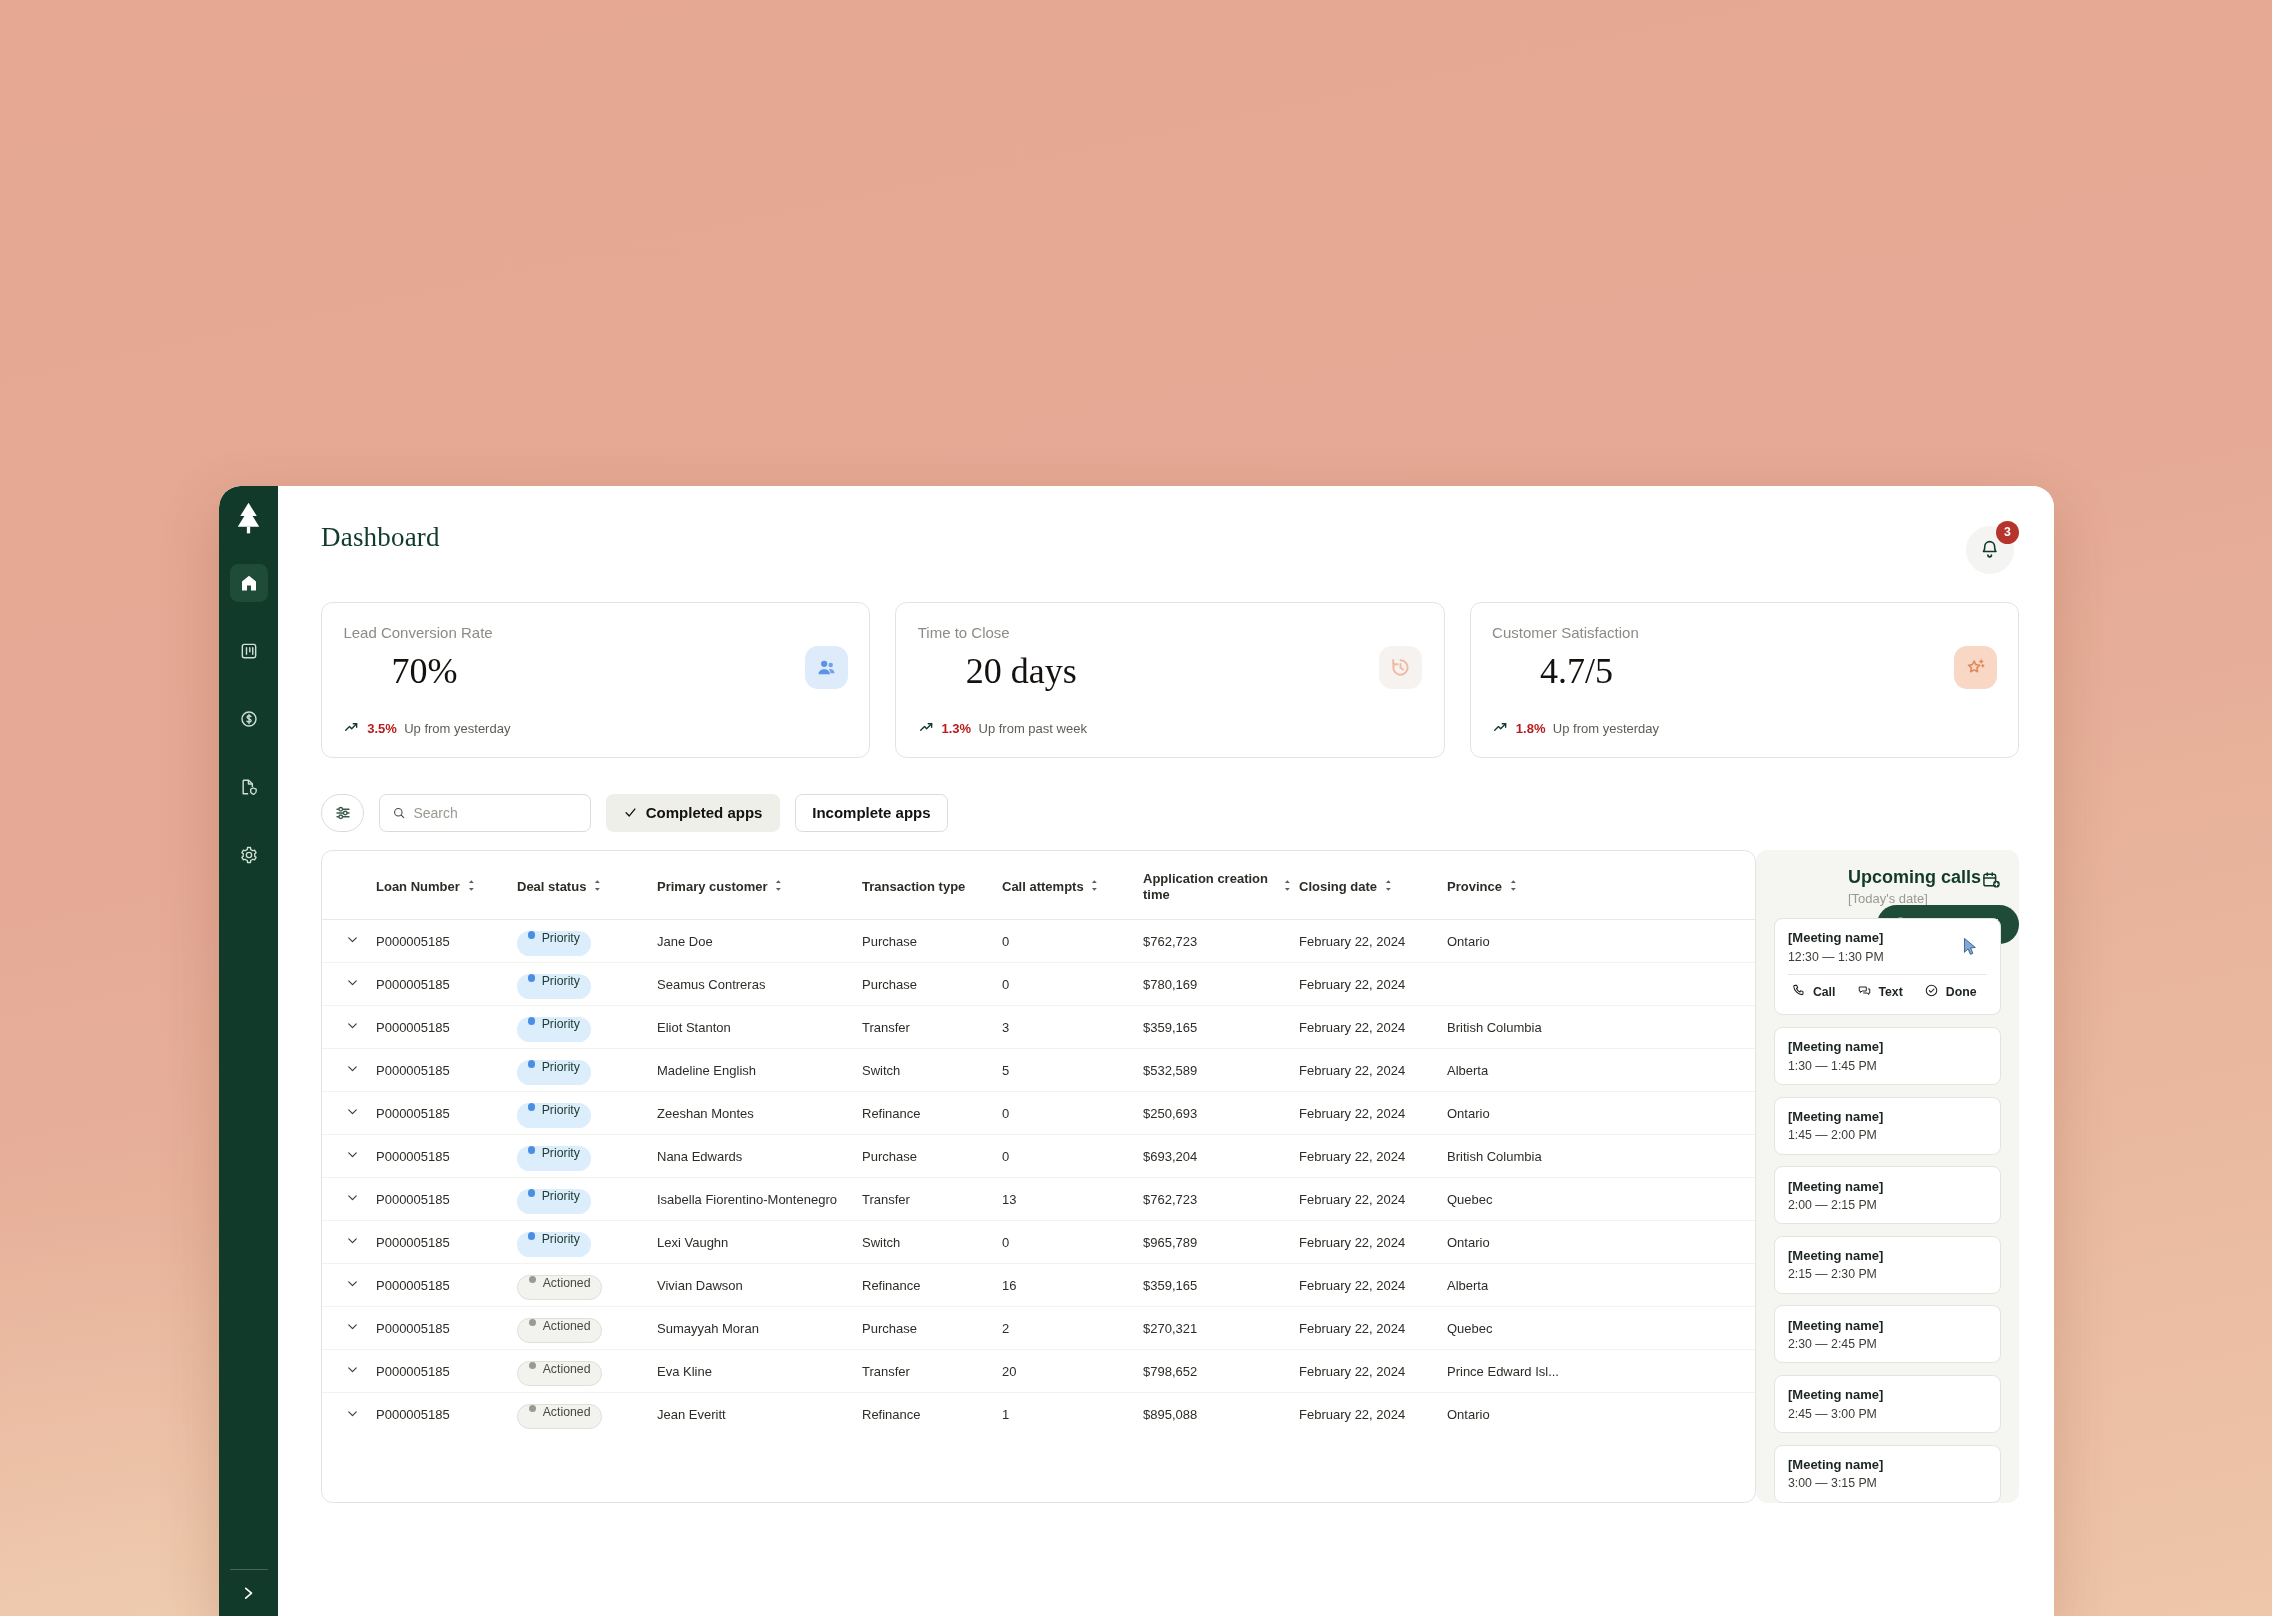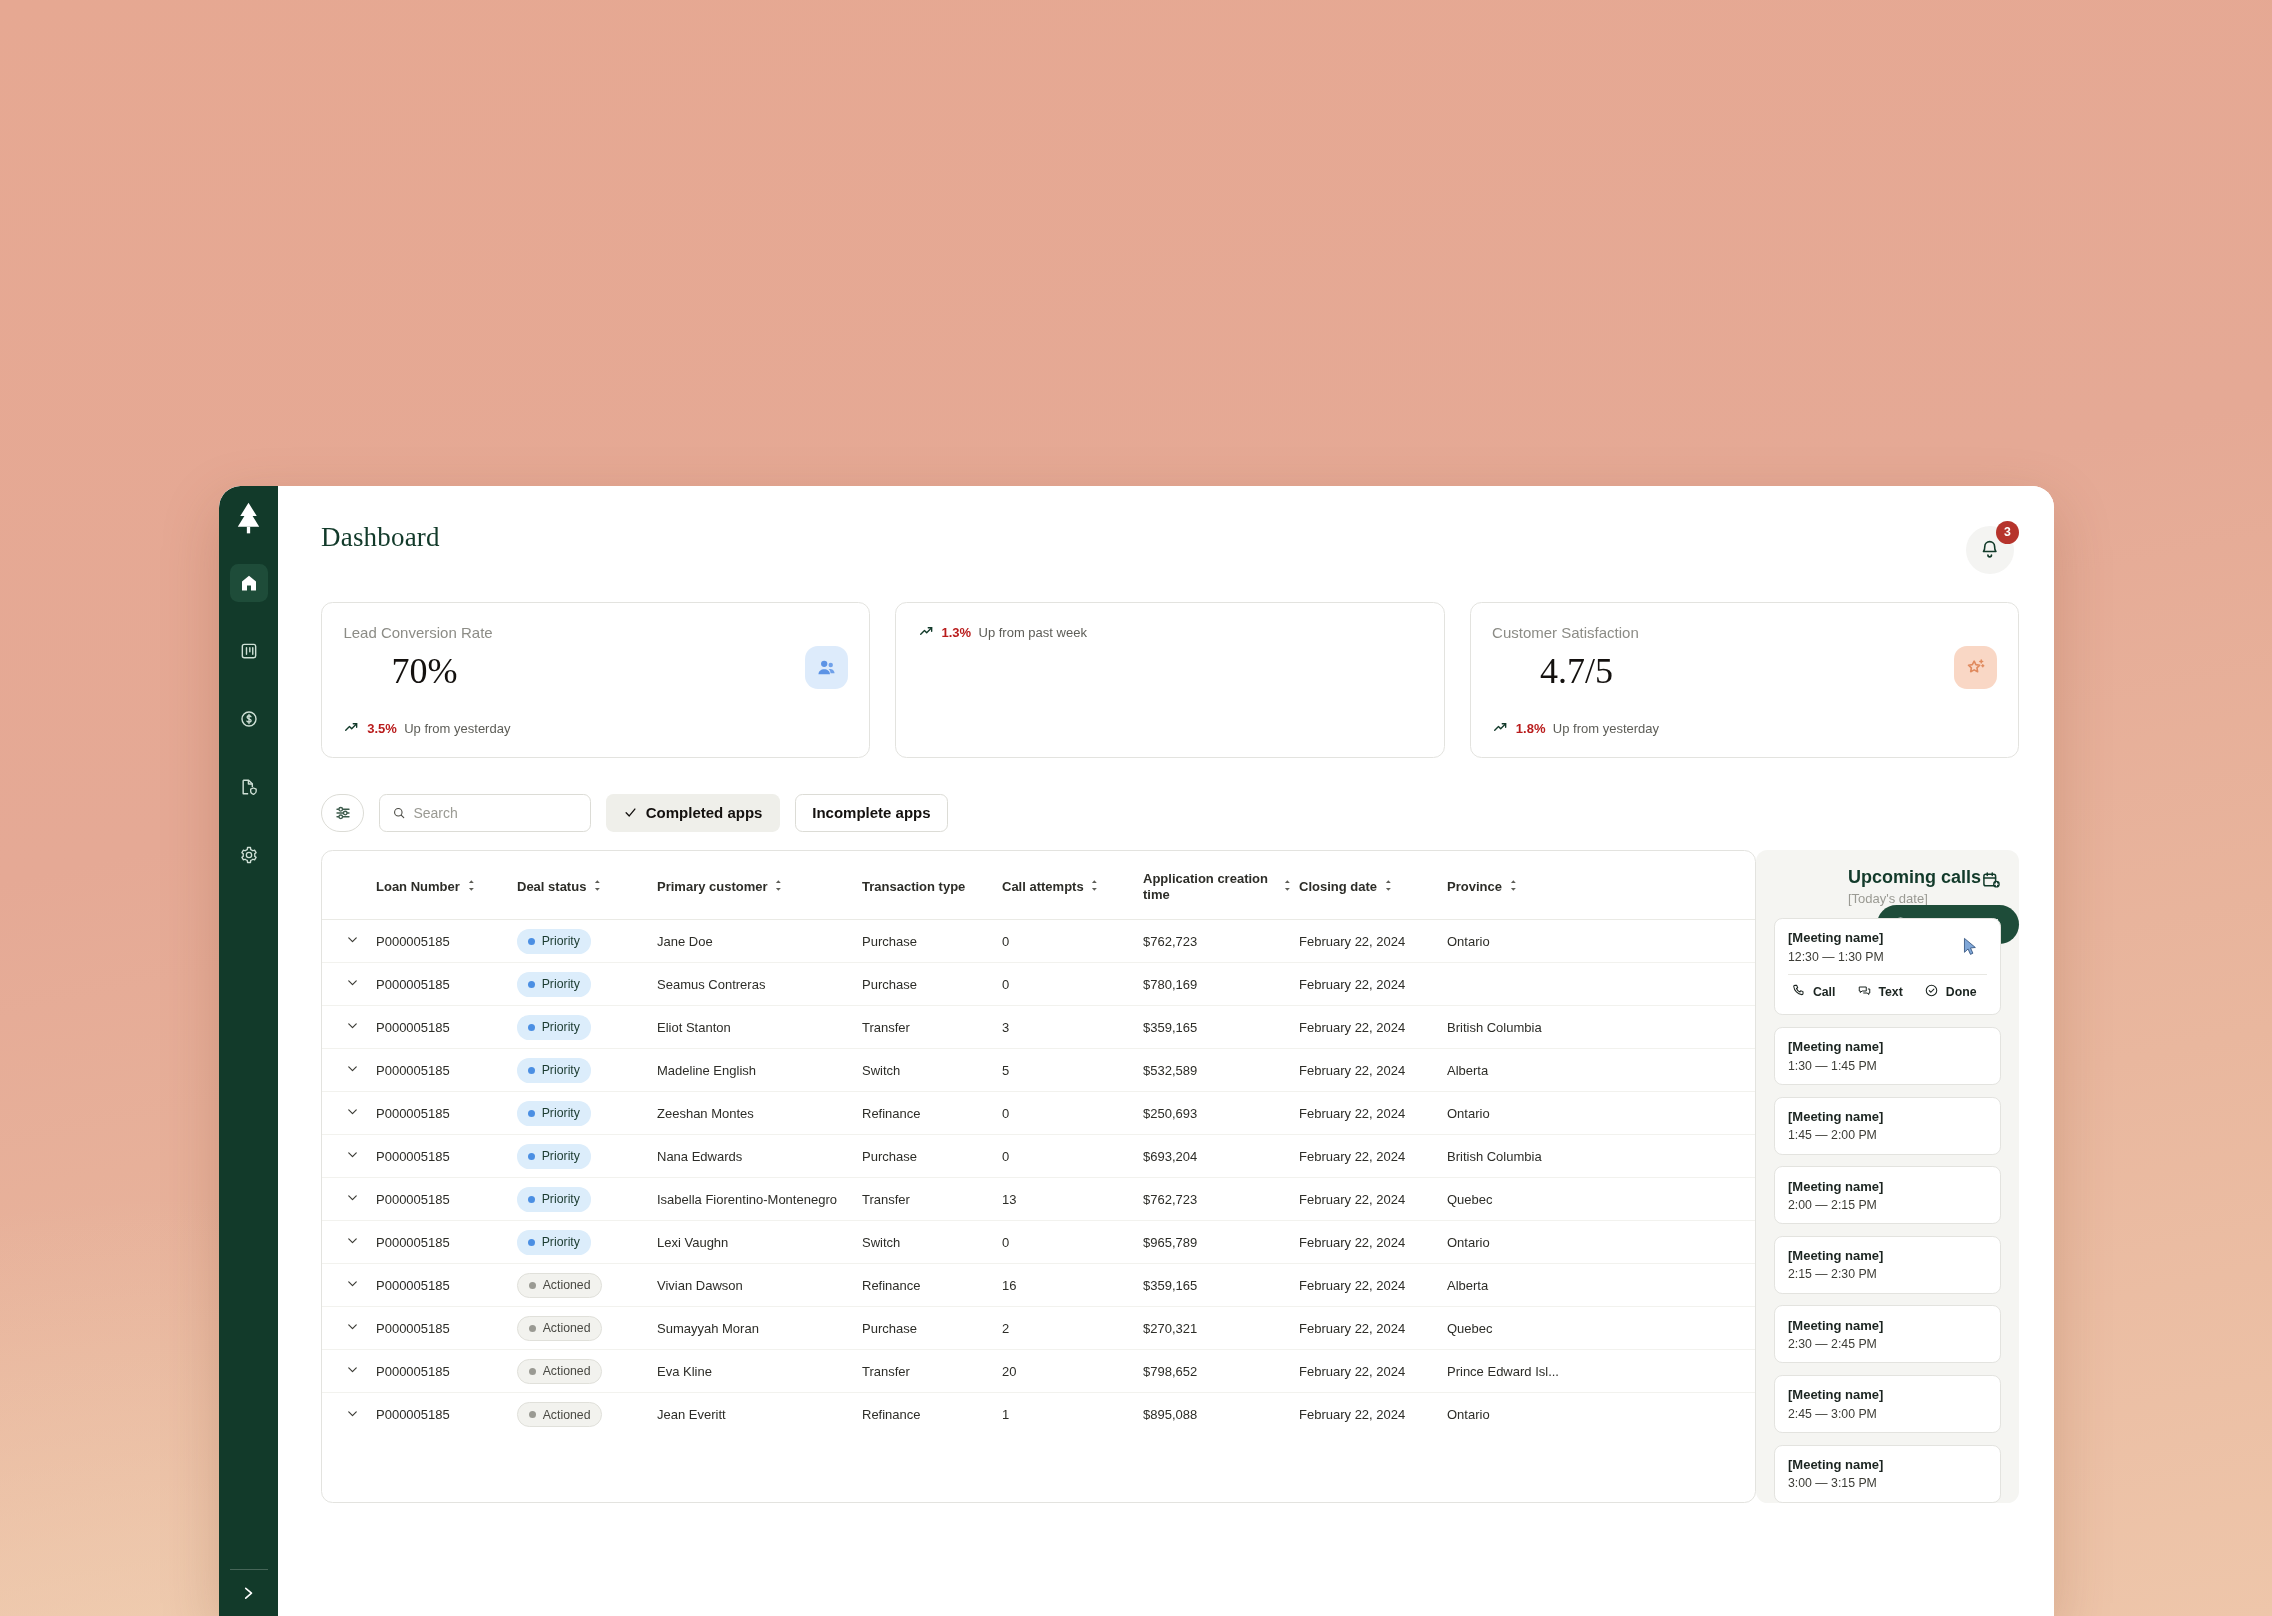--- a/index.html
+++ b/index.html
@@ -155,21 +155,21 @@
   th .th-inner { display: flex; align-items: center; gap: 5.8px; }
   th .th-label { line-height: 1.25; }
   td {
     font-size: 13px; color: #2D2D28; padding: 0 6.6px 0 0; height: 43px;
     vertical-align: middle; border-bottom: 0.8px solid #F2F2EE;
   }
   tbody tr:last-child td { border-bottom: 0; }
   .col-chev { width: 36px; padding-left: 23px; }
   .chev-cell { cursor: pointer; }
   .badge {
-    display: inline-flex; align-items: center; gap: 6.6px;
+    display: inline-flex; align-items: flex-start; gap: 6.6px;
     height: 25px; padding: 0 10.7px; border-radius: 12.3px;
     font-size: 12.3px; white-space: nowrap;
   }
   .badge .dot { width: 7.4px; height: 7.4px; border-radius: 50%; }
   .badge.priority { background: #DCEDFB; color: #1B3B30; }
   .badge.priority .dot { background: #4B8FE3; }
   .badge.actioned { background: #F2F2EE; color: #4A4A44; border: 0.8px solid #E0E0DA; }
   .badge.actioned .dot { background: #9A9A93; }
   .truncate { overflow: hidden; text-overflow: ellipsis; white-space: nowrap; }
 
@@ -295,20 +295,33 @@
           <div class="kpi-foot up">
             <span><svg width="16.4" height="16.4" viewBox="0 0 24 24" fill="none">
                 <path d="M4 16.5 9.5 11l3.2 3.2L20 7" stroke="#123A2A" stroke-width="2" stroke-linecap="round" stroke-linejoin="round"></path>
                 <path d="M15 7h5v5" stroke="#123A2A" stroke-width="2" stroke-linecap="round" stroke-linejoin="round"></path>
               </svg></span>
             <span class="delta">3.5%</span>
             <span>Up from yesterday</span>
           </div>
         </div>
         <div class="kpi-card">
+          <div class="kpi-head">
+            <div>
+              <div class="kpi-label">Time to Close</div>
+              <div class="kpi-value">20 days</div>
+            </div>
+            <div class="kpi-icon" style="background:#F6F2EF">
+              <svg width="23" height="23" viewBox="0 0 24 24" fill="none">
+                <path d="M12 4.5a7.5 7.5 0 1 1-6.6 3.9" stroke="#F0B9A0" stroke-width="2" stroke-linecap="round"></path>
+                <path d="M4.4 4v4.6h4.6" stroke="#F0B9A0" stroke-width="2" stroke-linecap="round" stroke-linejoin="round"></path>
+                <path d="M12 8.3V12l2.6 2.2" stroke="#F0B9A0" stroke-width="2" stroke-linecap="round" stroke-linejoin="round"></path>
+              </svg>
+            </div>
+          </div>
           <div class="kpi-foot up">
             <span><svg width="16.4" height="16.4" viewBox="0 0 24 24" fill="none">
                 <path d="M4 16.5 9.5 11l3.2 3.2L20 7" stroke="#123A2A" stroke-width="2" stroke-linecap="round" stroke-linejoin="round"></path>
                 <path d="M15 7h5v5" stroke="#123A2A" stroke-width="2" stroke-linecap="round" stroke-linejoin="round"></path>
               </svg></span>
             <span class="delta">1.3%</span>
             <span>Up from past week</span>
           </div>
         </div>
         <div class="kpi-card">

